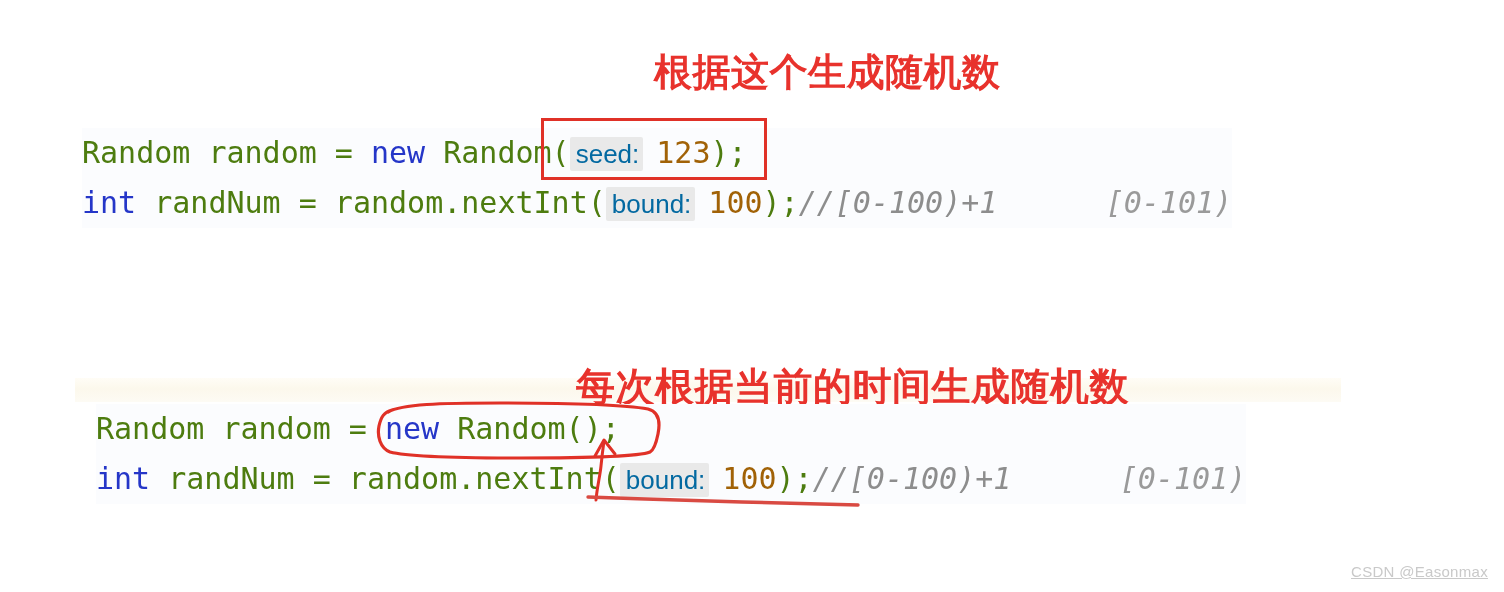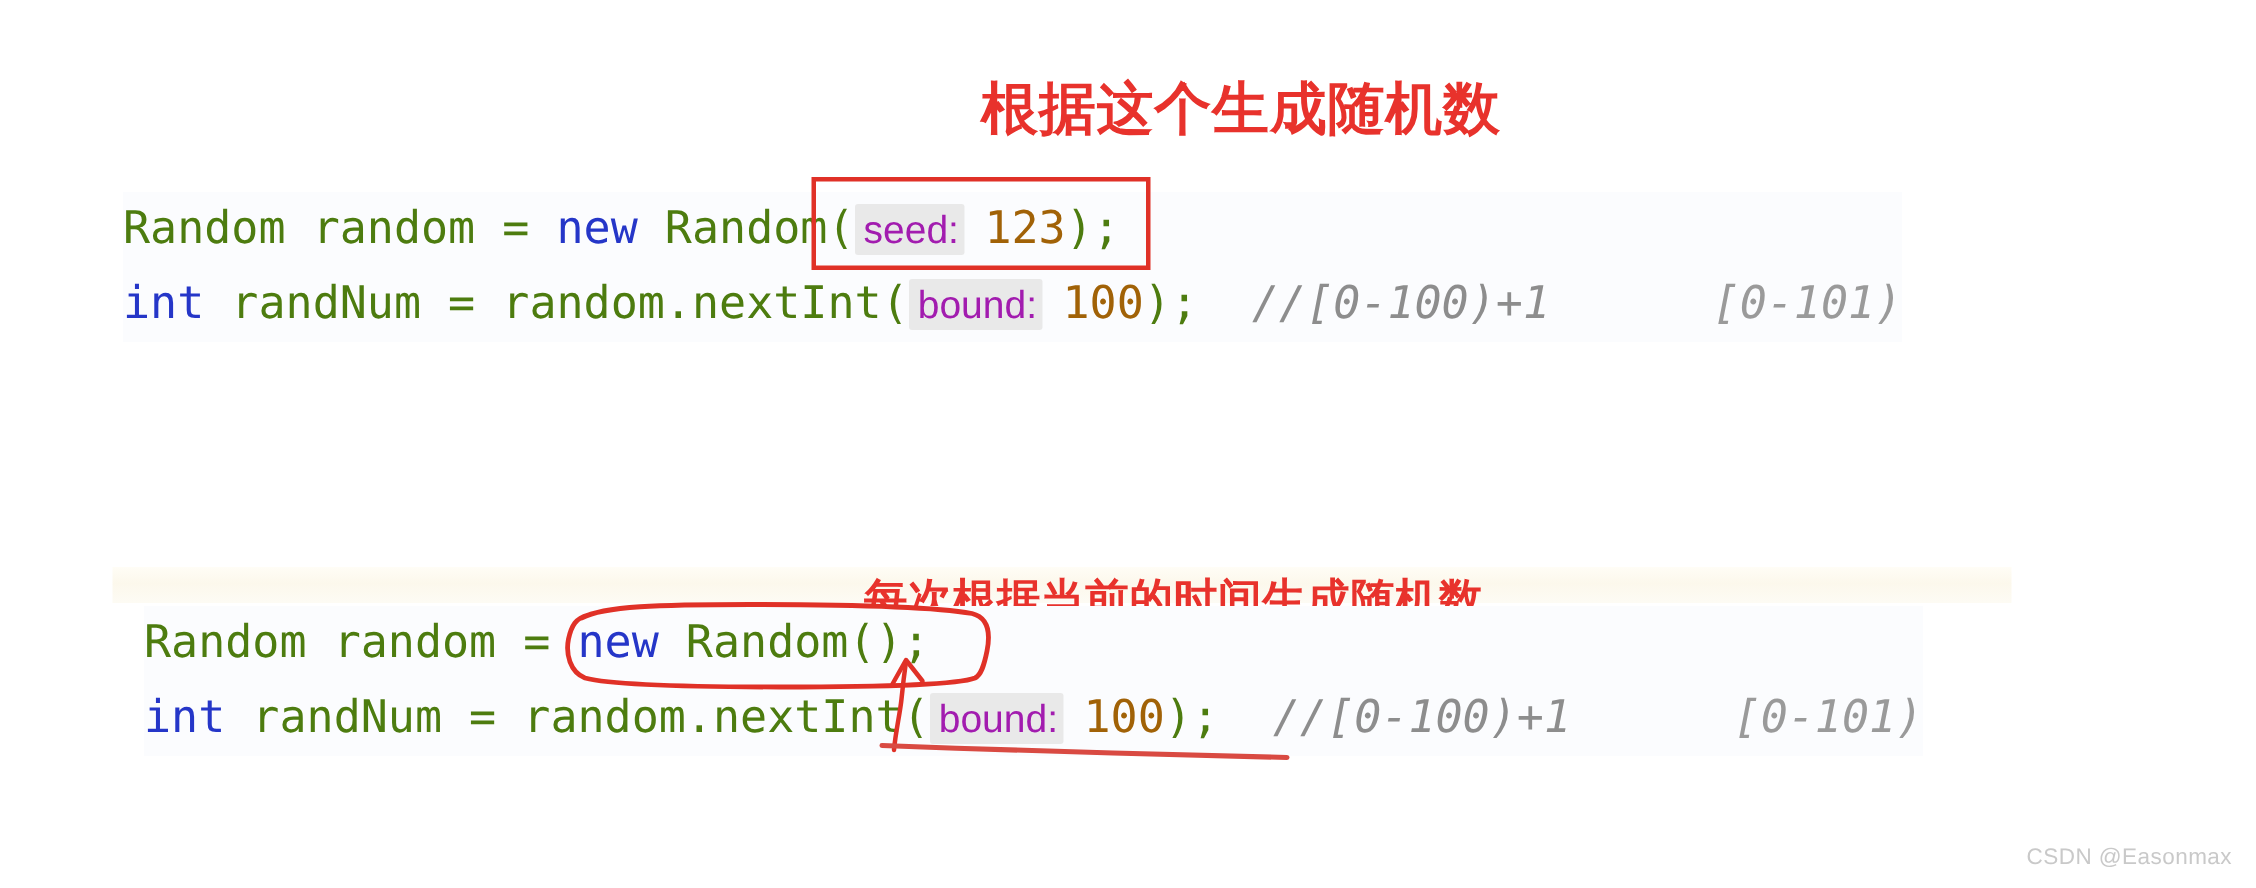--- a/index.html
+++ b/index.html
@@ -32,22 +32,21 @@
     letter-spacing: 0.5px;
   }
   #annotation-top {
     left: 654px;
     top: 47px;
     font-size: 38px;
   }
   #annotation-bottom {
     left: 576px;
     top: 360px;
-    font-size: 29px;
-    margin-top: 20px;
+    font-size: 39px;
   }
 
   
   .code-block {
     position: absolute;
     font-family: "DejaVu Sans Mono", "Liberation Mono", monospace;
     white-space: pre;
   }
   #code-block-1 {
     left: 82px;
@@ -65,24 +64,24 @@
     position: relative;
     height: 50px;
     display: block;
     background: #fbfcfe;
   }
 
   
   .tok-plain    { color: #4d7c0f; }
   .tok-keyword  { color: #2536c8; text-align: center; }
   .tok-number   { color: #a16207; margin-left: 13px; }
-  .tok-comment  { color: #8d8d8d; font-style: italic; margin-left: 36px; }
+  .tok-comment  { color: #8d8d8d; font-style: italic; }
   .tok-comment2 { color: #9a9a9a; font-style: italic; margin-top: 44px; }
   .tok-hint {
-    color: #a21caf;
+    color: #0369a1;
     background: #e9e9e9;
     font-family: "Liberation Sans", sans-serif;
     font-size: 26px;
     padding: 2px 4px 2px 6px;
     border-radius: 2px;
   }
 
   
   #beige-band {
     position: absolute;
@@ -117,20 +116,21 @@
 
   
   #watermark {
     position: absolute;
     right: 16px;
     bottom: 12px;
     color: #c9c9c9;
     font-size: 15px;
     font-family: "Liberation Sans", sans-serif;
     letter-spacing: 0.3px;
+    text-decoration: underline;
   }
 </style>
 </head>
 <body>
 
 <div class="canvas">
 
   <div class="annotation" id="annotation-top">根据这个生成随机数</div>
 
   <div class="code-block" id="code-block-1"><span class="code-line"><span class="tok-plain">Random random = </span><span class="tok-keyword">new</span><span class="tok-plain"> Random(</span><span class="tok-hint">seed:</span><span class="tok-number">123</span><span class="tok-plain">);</span></span><span class="code-line"><span class="tok-keyword">int</span><span class="tok-plain"> randNum = random.nextInt(</span><span class="tok-hint">bound:</span><span class="tok-number">100</span><span class="tok-plain">);</span><span class="tok-comment">//[0-100)+1</span><span class="tok-comment2">      [0-101)</span></span></div>

